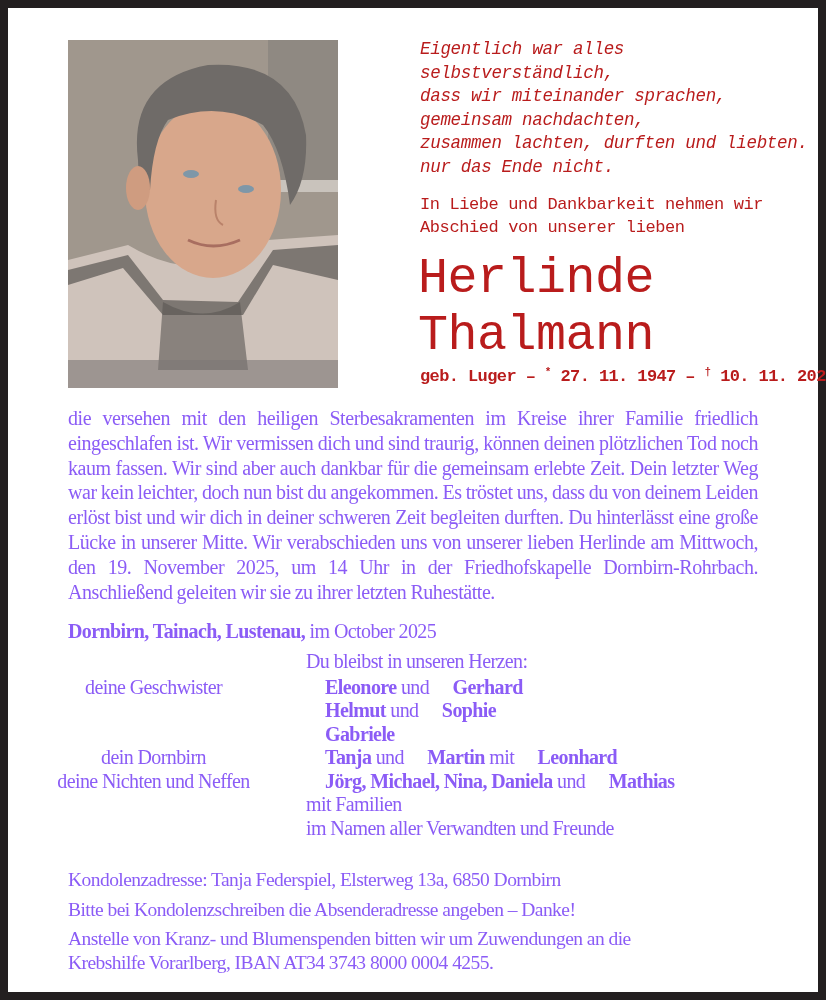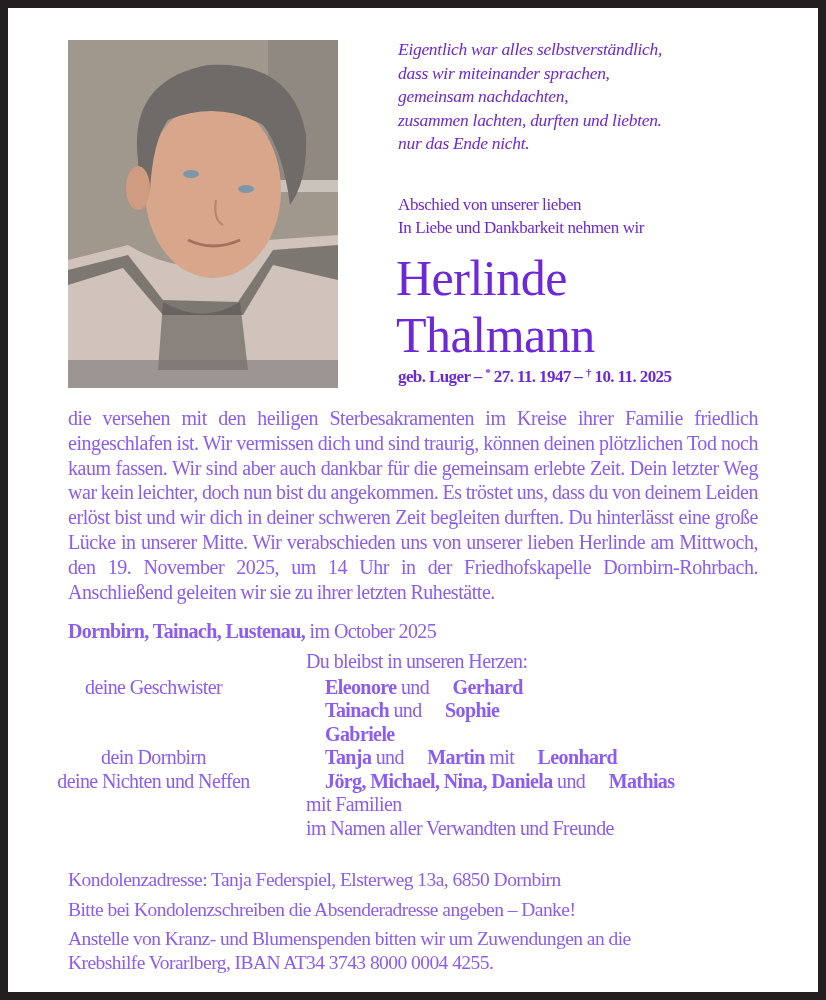--- a/index.html
+++ b/index.html
@@ -1,18 +1,18 @@
 <!DOCTYPE html>
 <html><head>
 <meta charset="utf-8">
 <style>
   html, body { margin:0; padding:0; }
   body { width:826px; height:1000px; background:#231f20; position:relative; overflow:hidden; }
   .card { position:absolute; left:8px; top:8px; width:810px; height:984px; background:#ffffff; }
-  .serif { font-family: Liberation Serif, serif; color:#6d28d9; }
+  .serif { font-family: Liberation Mono, monospace; color:#b91c1c;margin-left:22px; }
   .cond  { font-family: "Liberation Serif", serif; color:#8b5cf6; }
   .photo { position:absolute; left:60px; top:32px; width:270px; height:348px; overflow:hidden;
            background:#9e958b; }
   .poem { position:absolute; left:390px; top:30px; width:400px; font-style:italic;
           font-size:17.5px; line-height:23.5px; letter-spacing:-0.3px; }
   .intro { position:absolute; left:390px; top:185px; width:400px; font-size:17px; line-height:23px; letter-spacing:-0.4px; }
   .name { position:absolute; left:388px; top:242px; font-size:50px; line-height:57px; letter-spacing:-0.5px; }
   .dates { position:absolute; left:390px; top:358px; font-size:17px; font-weight:bold; letter-spacing:-0.6px; white-space:nowrap; }
   .dates sup { font-size:11px; vertical-align:6px; }
   .body-text { position:absolute; left:60px; top:398px; width:690px; font-size:20px; line-height:24.8px;
@@ -56,22 +56,22 @@
 
   <div class="poem serif">
     <div>Eigentlich war alles selbstverständlich,</div>
     <div>dass wir miteinander sprachen,</div>
     <div>gemeinsam nachdachten,</div>
     <div>zusammen lachten, durften und liebten.</div>
     <div>nur das Ende nicht.</div>
   </div>
 
   <div class="intro serif">
+    <div>In Liebe und Dankbarkeit nehmen wir</div>
     <div>Abschied von unserer lieben</div>
-    <div>In Liebe und Dankbarkeit nehmen wir</div>
   </div>
 
   <div class="name serif">
     <div>Herlinde</div>
     <div>Thalmann</div>
   </div>
 
   <div class="dates serif"><span>geb. Luger</span><span> – </span><sup>*</sup><span> </span><span>27. 11. 1947</span><span> – </span><sup>†</sup><span> </span><span>10. 11. 2025</span></div>
 
   <div class="body-text cond">die versehen mit den heiligen Sterbesakramenten im Kreise ihrer Familie friedlich eingeschlafen ist. Wir vermissen dich und sind traurig, können deinen plötzlichen Tod noch kaum fassen. Wir sind aber auch dankbar für die gemeinsam erlebte Zeit. Dein letzter Weg war kein leichter, doch nun bist du angekommen. Es tröstet uns, dass du von deinem Leiden erlöst bist und wir dich in deiner schweren Zeit begleiten durften. Du hinterlässt eine große Lücke in unserer Mitte. Wir verabschieden uns von unserer lieben Herlinde am Mittwoch, den 19. November 2025, um 14 Uhr in der Friedhofskapelle Dornbirn-Rohrbach. Anschließend geleiten wir sie zu ihrer letzten Ruhestätte.</div>
@@ -83,21 +83,21 @@
       <div class="m-label"></div>
       <div class="m-value">Du bleibst in unseren Herzen:</div>
     </div>
     <div id="mourner-rows">
         <div class="m-row">
           <div class="m-label">deine Geschwister</div>
           <div class="m-value"><b>Eleonore</b><span> und </span><b>Gerhard</b></div>
         </div>
         <div class="m-row">
           <div class="m-label"></div>
-          <div class="m-value"><b>Tainach</b><span> und </span><b>Sophie</b></div>
+          <div class="m-value"><b>Helmut</b><span> und </span><b>Sophie</b></div>
         </div>
         <div class="m-row">
           <div class="m-label"></div>
           <div class="m-value"><b>Gabriele</b></div>
         </div>
         <div class="m-row">
           <div class="m-label">dein Dornbirn</div>
           <div class="m-value"><b>Tanja</b><span> und </span><b>Martin</b><span> mit </span><b>Leonhard</b></div>
         </div>
         <div class="m-row">

